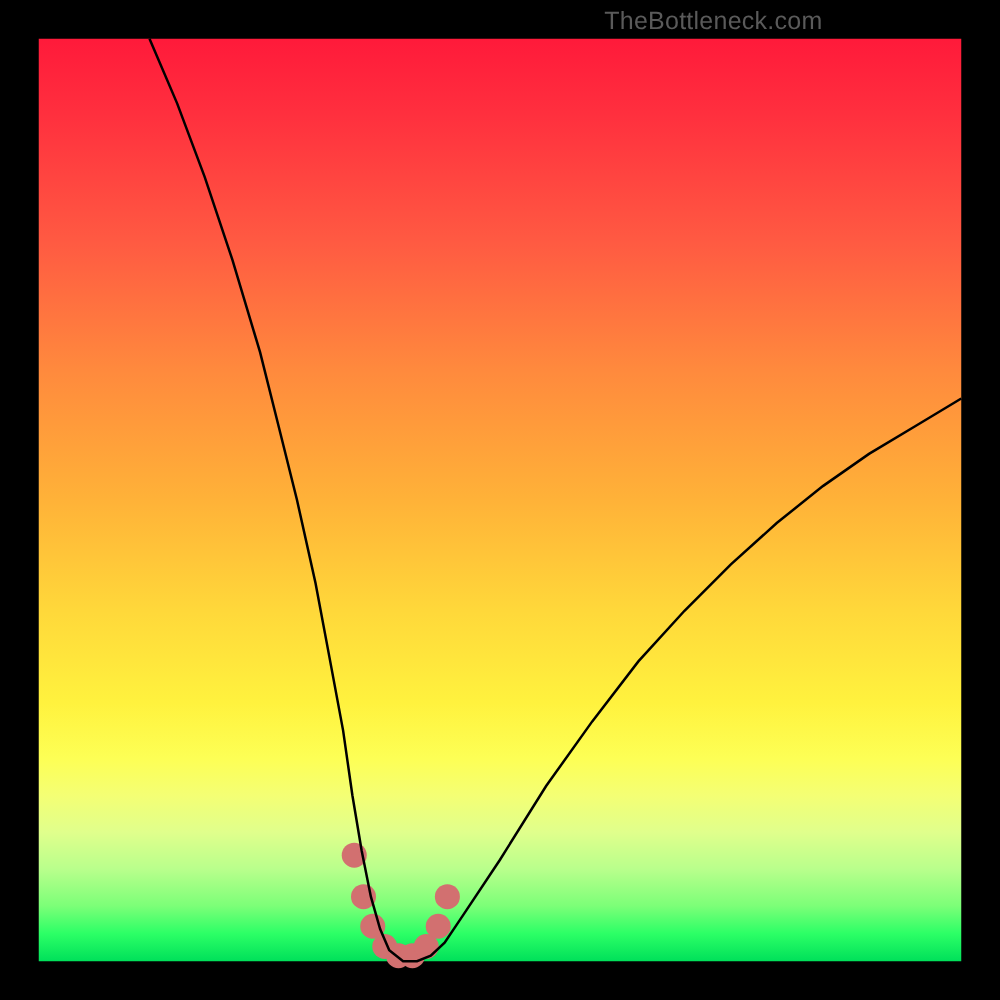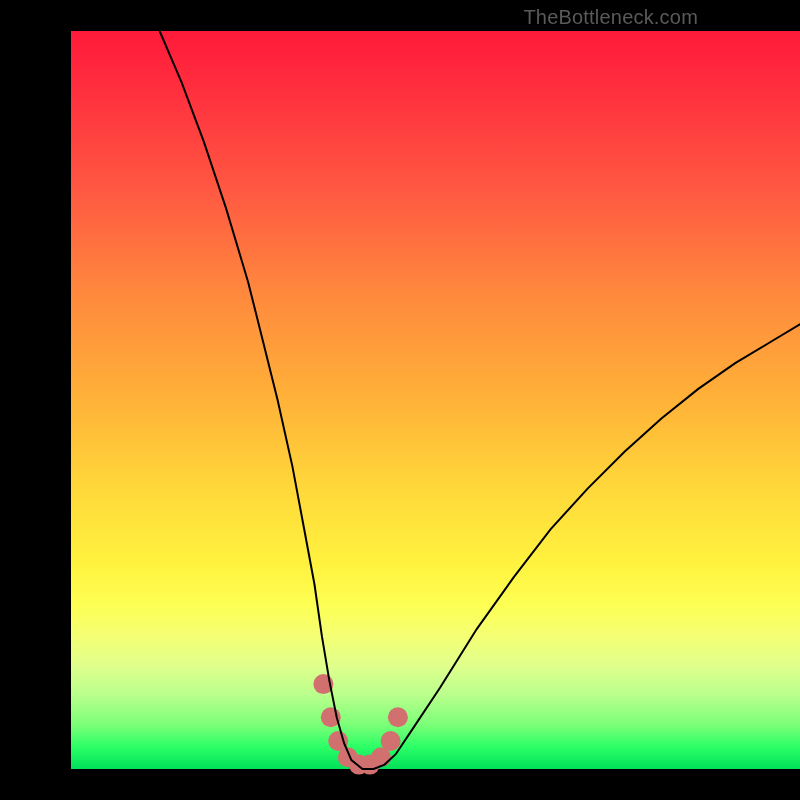--- a/index.html
+++ b/index.html
@@ -11,21 +11,20 @@
     overflow: hidden;
     font-family: Arial, Helvetica, sans-serif;
   }
   .frame {
     position: absolute;
     left: 0;
     top: 0;
     width: 668px;
     height: 800px;
     background: #000;
-    margin-left: 40px;
   }
   .plot {
     position: absolute;
     left: 31px;
     top: 31px;
     width: 738px;
     height: 738px;
     
     background: linear-gradient(
       to bottom,

